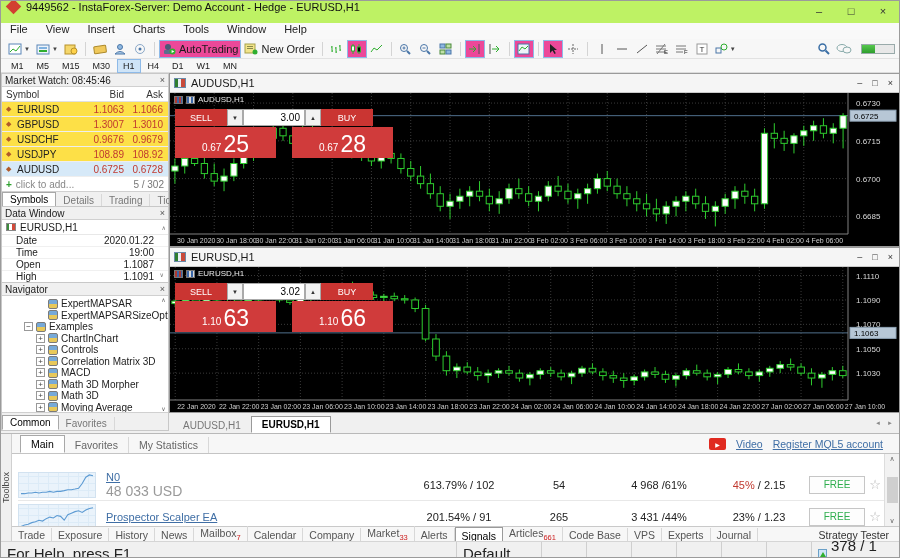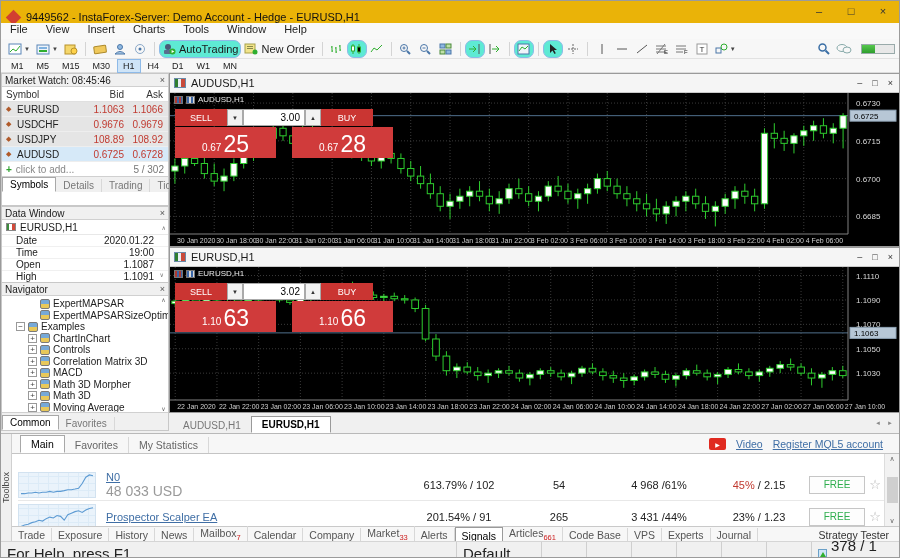--- a/index.html
+++ b/index.html
@@ -3,35 +3,35 @@
 <meta charset="utf-8">
 <style>
   * { box-sizing: border-box; margin:0; padding:0; }
   html,body { width:900px; height:558px; overflow:hidden; }
   body { font-family:"Liberation Sans", sans-serif; font-size:11px; color:#1a1a1a;
          background:#f0f0f0; position:relative; border:1px solid #9b9b9b; }
   .abs { position:absolute; }
   .row { display:flex; align-items:center; }
 
   
-  #titlebar { left:0; top:0; width:898px; height:22px; background:#eab308; display:flex; align-items:flex-end; padding-left:5px; }
+  #titlebar { left:0; top:0; width:898px; height:22px; background:#bef264; display:flex; align-items:flex-start; padding-left:5px; }
   #mt-logo { width:11px; height:11px; background:#d23f31; transform:rotate(45deg); margin:0 7px 0 2px; }
   #title-text { font-size:11px; color:#111; }
   .wincontrols { margin-left:auto; display:flex; height:22px; }
   .wincontrols span { width:32px; text-align:center; line-height:20px; font-size:11px; color:#333; }
 
   
   #menubar { left:0; top:22px; width:898px; height:16px; background:#f9f9f9; display:flex; }
   #menubar span { padding:0 9px; font-size:11px; color:#222; }
 
   
   #toolbar { left:0; top:38px; width:898px; height:20px; background:#f7f7f7; border-bottom:1px solid #e2e2e2; display:flex; align-items:center; padding:0 4px; }
   .tsep { width:1px; height:14px; background:#d4d4d4; margin:0 4px; }
   .tbtn { height:18px; min-width:20px; display:flex; align-items:center; justify-content:center; border:1px solid transparent; padding:0 2px; }
-  .tbtn.active { background:#5eead4; border-color:#8ebae8;border-radius:7px; }
+  .tbtn.active { background:#ec4899; border-color:#8ebae8; }
   .tbtn .lbl { margin-left:3px; font-size:11px; }
   .caret { font-size:6px; color:#444; margin-left:2px; }
   #conn-bar { width:34px; height:10px; border:1px solid #9aa; background:#e8e8e8; margin-left:6px; }
   #conn-bar i { display:block; width:40%; height:100%; background:linear-gradient(#57c84d,#2e9e2e); }
 
   
   #tfbar { left:0; top:58px; width:898px; height:14px; background:#f7f7f7; border-bottom:1px solid #dcdcdc; display:flex; align-items:center; padding-left:4px; }
   .tf { font-size:9px; color:#222; padding:1px 5px; margin-right:1px; border:1px solid transparent; }
   .tf.active { background:#cfe4f7; border-color:#8ebae8; }
 
@@ -39,21 +39,21 @@
   .panel { background:#fff; border:1px solid #c8c8c8; }
   .phdr { height:13px; background:#f0f0f0; border-bottom:1px solid #d0d0d0; display:flex; align-items:center; font-size:10px; padding:0 3px; color:#222; }
   .phdr .x { margin-left:auto; font-size:9px; color:#555; }
 
   #market-watch { left:0; top:72px; width:168px; height:133px; }
   #mw-cols { display:flex; height:15px; border-bottom:1px solid #e0e0e0; font-size:10px; color:#333; align-items:center; }
   .mwc-sym { width:80px; padding-left:4px; }
   .mwc-bid { width:42px; text-align:right; }
   .mwc-ask { width:42px; text-align:right; padding-right:3px; }
   .mwrow { display:flex; height:15px; align-items:center; font-size:10px; border-bottom:1px solid #eee; }
-  .mwrow.green { background:#e5e5e5; }
+  .mwrow.green { background:#fde047; }
   .mwrow.blue  { background:#d6e9f8; }
   .mwrow .ic { width:8px; font-size:7px; color:#b05a2a; margin:0 3px 0 4px; }
   .mwrow .sym { width:65px; color:#222; }
   .mwrow .bid, .mwrow .ask { width:42px; text-align:right; color:#c03a30; }
   .mwrow .ask { padding-right:3px; }
   #mw-add { display:flex; height:14px; align-items:center; font-size:10px; color:#888; }
   #mw-add .plus { color:#2da12d; font-weight:bold; margin:0 4px; font-size:10px; }
   #mw-count { margin-left:auto; padding-right:4px; color:#777; }
   .minitabs { display:flex; height:16px; align-items:flex-end; background:#f0f0f0; border-top:1px solid #d0d0d0; font-size:10px; }
   .mtab { padding:1px 7px; color:#777; border-right:1px solid #d8d8d8; }
@@ -61,21 +61,21 @@
 
   #data-window { left:0; top:205px; width:168px; height:88px; }
   .dwrow { display:flex; height:12px; font-size:10px; border-bottom:1px solid #f0f0f0; }
   .dwrow .l { padding-left:14px; width:70px; color:#222; }
   .dwrow .v { flex:1; text-align:right; padding-right:14px; color:#222; }
   #dw-inst { height:15px; display:flex; align-items:center; font-size:10px; border-bottom:1px solid #e8e8e8; }
   .chart-mini-ic { width:10px; height:8px; margin:0 4px; background:linear-gradient(90deg,#3c8c3c 30%,#fff 30%,#fff 60%,#d24a3a 60%); border:1px solid #888; }
   .scrl { margin-left:auto; font-size:6px; color:#777; padding-right:2px; }
 
   #navigator { left:0; top:281px; width:168px; height:149px; }
-  #navtree { height:116px; overflow:hidden; position:relative; padding-top:2px; }
+  #navtree { height:116px; overflow:hidden; position:relative; padding-top:2px;padding-left:8px; }
   .nrow { display:flex; align-items:center; height:11.5px; font-size:10px; color:#222; white-space:nowrap; }
   .expander { width:9px; height:9px; border:1px solid #999; background:#fff; font-size:8px; line-height:7px; text-align:center; color:#444; margin-right:3px; flex:0 0 9px; }
   .bot-ic { width:10px; height:10px; border-radius:2px; border:1px solid #7a7a7a; background:linear-gradient(180deg,#76a9d8 55%,#e8c85a 55%); margin-right:3px; flex:0 0 10px; }
   .nav-sb { position:absolute; right:0; top:0; width:9px; height:100%; font-size:6px; color:#666; display:flex; flex-direction:column; justify-content:space-between; align-items:center; }
 
   
   #chart-area { left:168px; top:72px; width:779px; height:360px; background:#7f7f7f;padding-left:17px; }
   .chartwin { position:absolute; left:0; width:732px; background:#f0f0f0; border:1px solid #9a9a9a; }
   .cw-title { height:19px; display:flex; align-items:center; background:#f5f5f5; border-bottom:1px solid #c9c9c9; padding:0 4px; font-size:11px; }
   .cw-title .tic { width:12px; height:10px; margin-right:5px; background:linear-gradient(90deg,#2f7d2f 35%,#e8eef5 35%,#e8eef5 65%,#c94a3a 65%); border:1px solid #6a8aa8; }
@@ -376,20 +376,26 @@
   <div id="mw-cols">
     <span class="mwc-sym">Symbol</span>
     <span class="mwc-bid">Bid</span>
     <span class="mwc-ask">Ask</span>
   </div>
   <div class="mwrow green">
     <span class="ic">◆</span>
     <span class="sym">EURUSD</span>
     <span class="bid">1.1063</span>
     <span class="ask">1.1066</span>
+  </div>
+  <div class="mwrow green">
+    <span class="ic">◆</span>
+    <span class="sym">GBPUSD</span>
+    <span class="bid">1.3007</span>
+    <span class="ask">1.3010</span>
   </div>
   <div class="mwrow green">
     <span class="ic">◆</span>
     <span class="sym">USDCHF</span>
     <span class="bid">0.9676</span>
     <span class="ask">0.9679</span>
   </div>
   <div class="mwrow green">
     <span class="ic">◆</span>
     <span class="sym">USDJPY</span>

